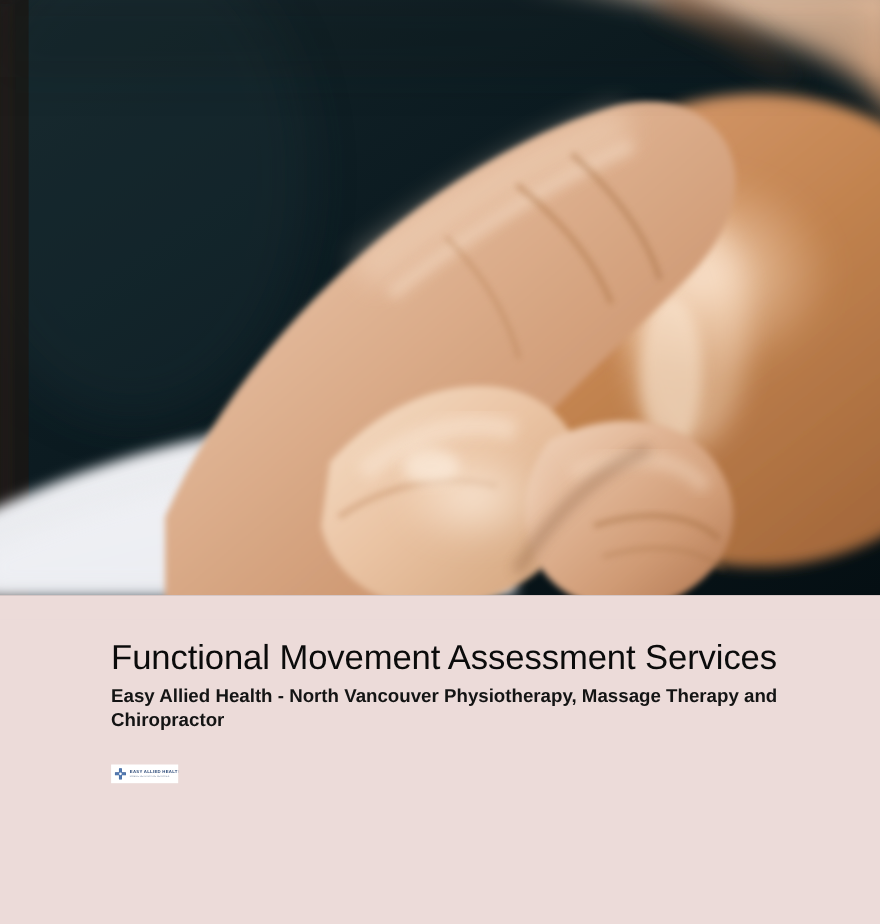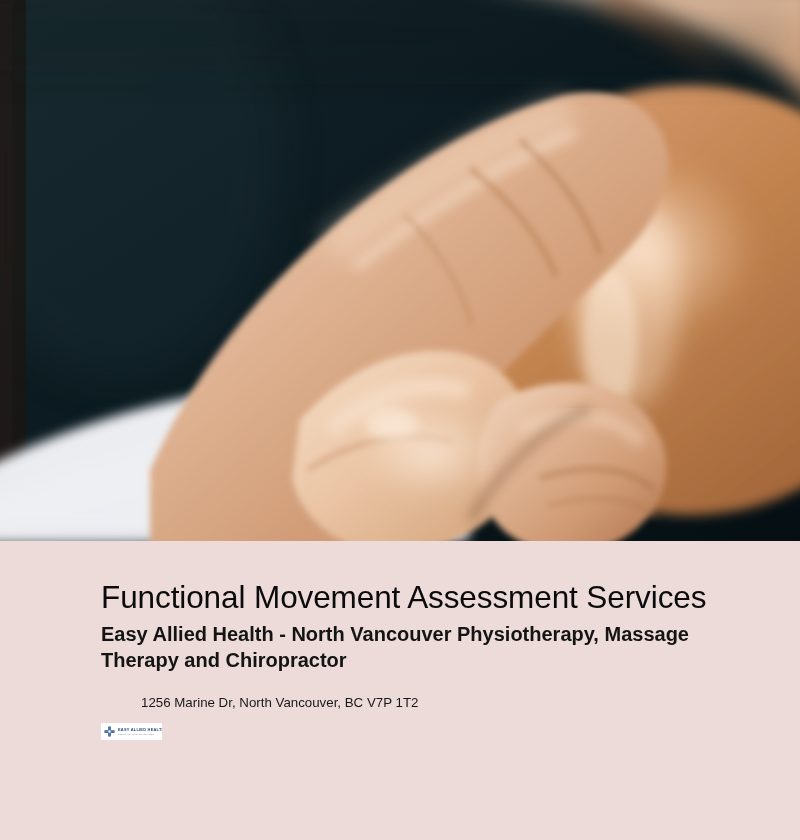--- a/index.html
+++ b/index.html
@@ -58,21 +58,21 @@
     letter-spacing: -0.1px;
     color: #0b0b0b;
     white-space: nowrap;
   }
 
   .subtitle {
     margin: 0;
     padding-top: 7px;
     padding-right: 10px;
     max-width: 663px;
-    font-size: 20px;
+    font-size: 17px;
     font-weight: 700;
     line-height: 1.27;
     color: #141414;
   }
 
   .contact {
     margin: 0;
     padding-top: 20px;
     list-style: none;
   }
@@ -241,21 +241,20 @@
     </svg>
   </div>
 
   <div class="content">
 
     <h1 class="title">Functional Movement Assessment Services</h1>
 
     <p class="subtitle">Easy Allied Health - North Vancouver Physiotherapy, Massage Therapy and Chiropractor</p>
 
     <ul class="contact">
-      <li>1256 Marine Dr, North Vancouver, BC V7P 1T2</li>
     </ul>
 
     <div class="badge">
       <svg class="badge-mark" viewBox="0 0 24 24">
         <rect x="9" y="1" width="6" height="22" rx="1" fill="#3a5f96"></rect>
         <rect x="1" y="9" width="22" height="6" rx="1" fill="#3a5f96"></rect>
         <rect x="9.6" y="1.6" width="4.8" height="20.8" rx="0.8" fill="#5b81b8" opacity="0.75"></rect>
         <rect x="1.6" y="9.6" width="20.8" height="4.8" rx="0.8" fill="#5b81b8" opacity="0.75"></rect>
         <circle cx="12" cy="12" r="2.6" fill="#ffffff"></circle>
       </svg>

